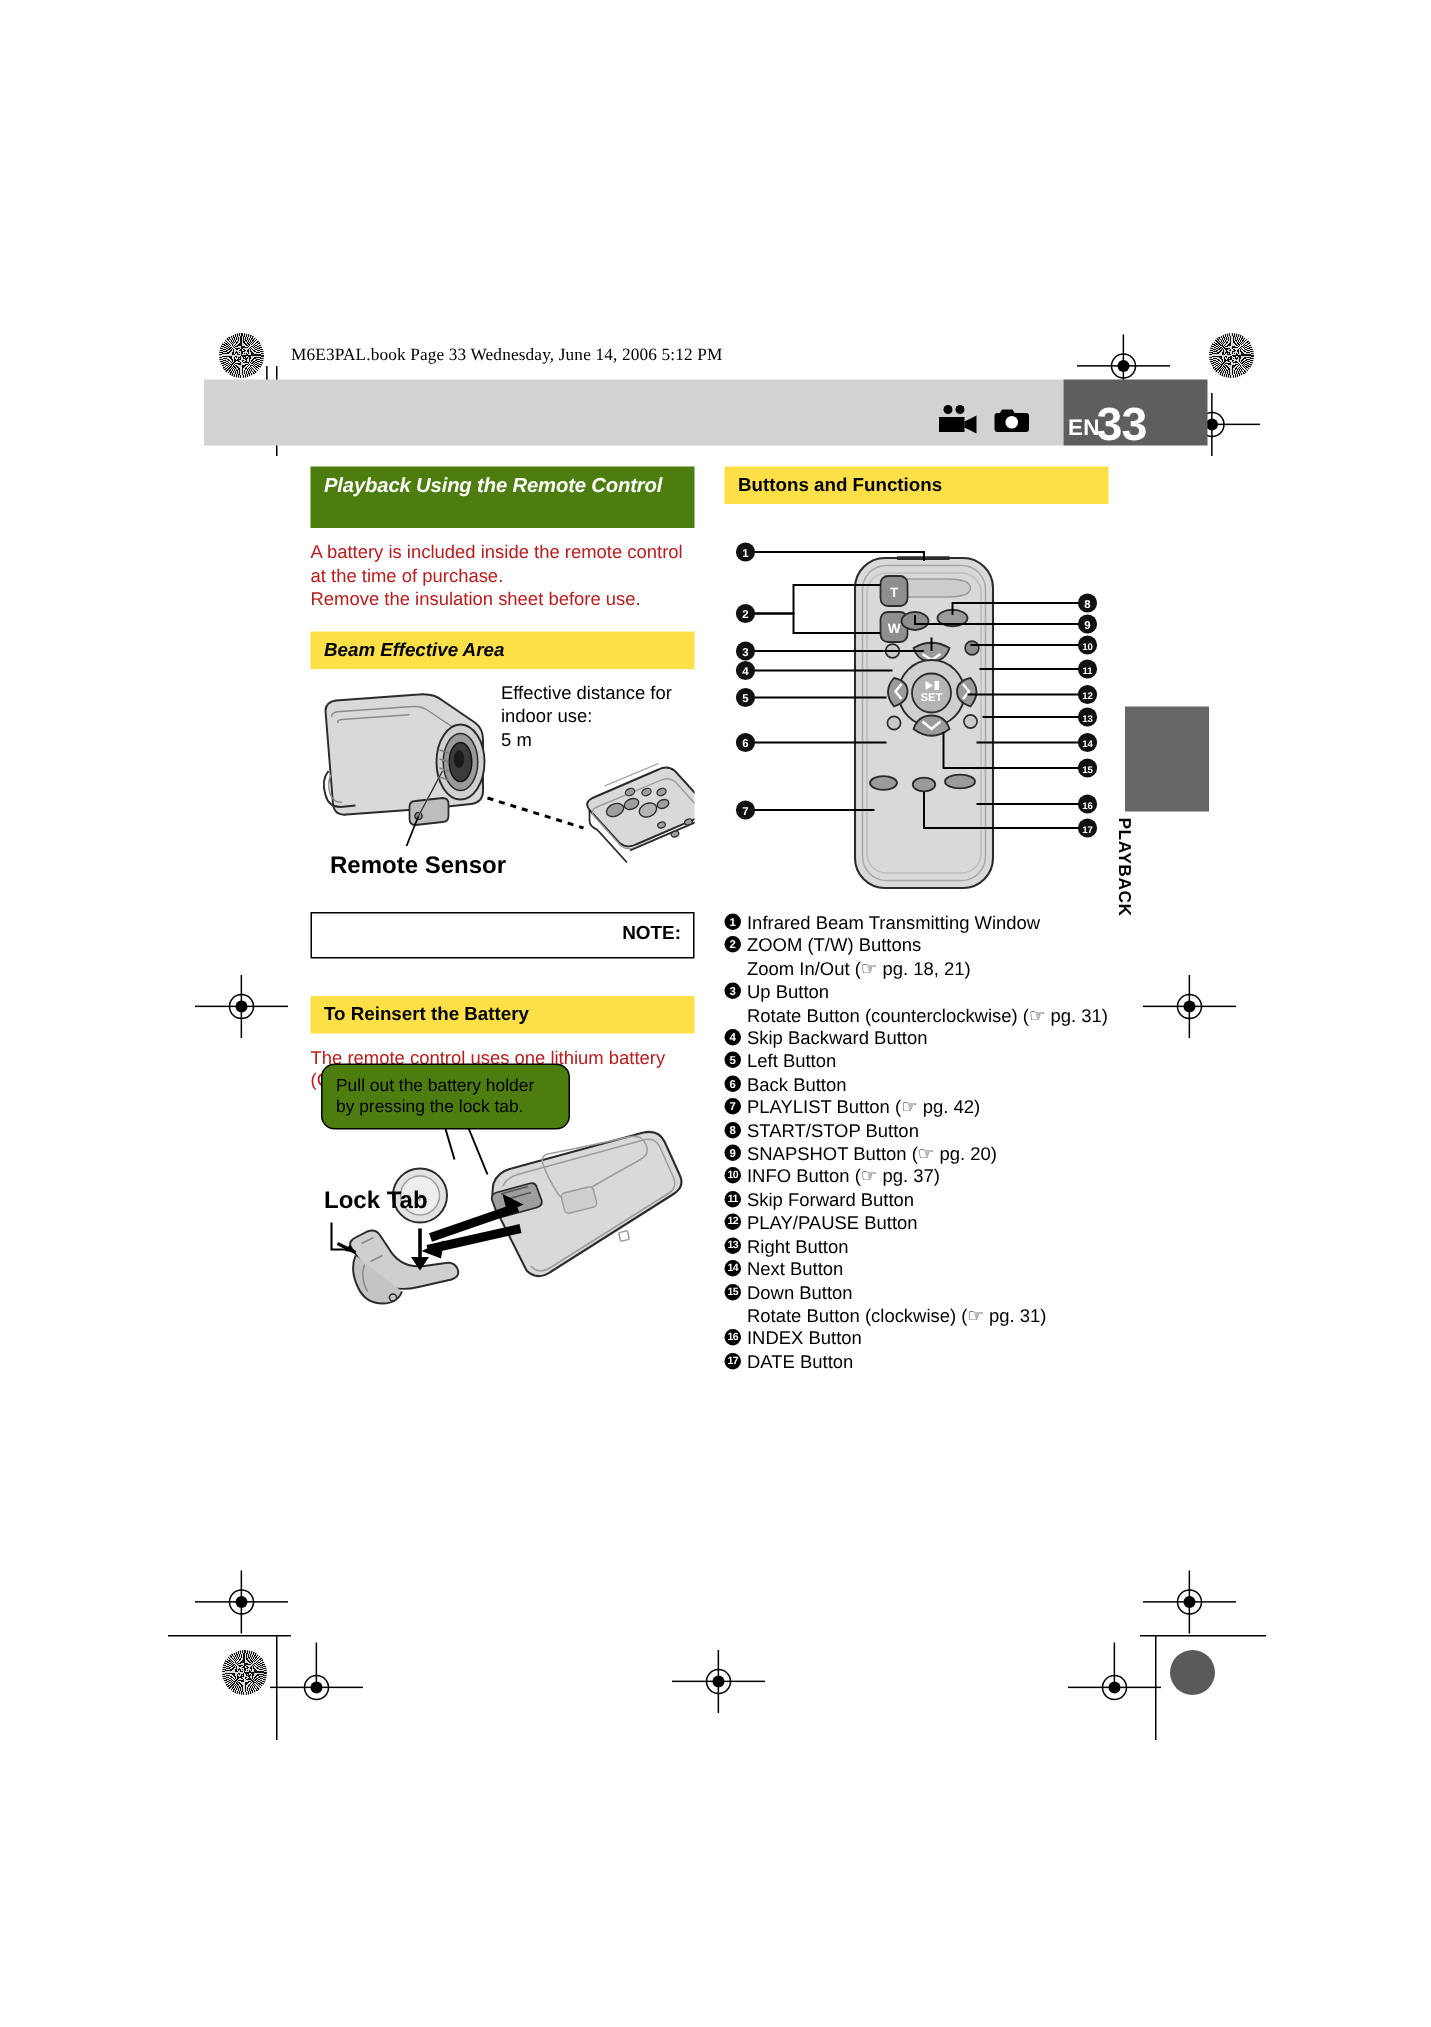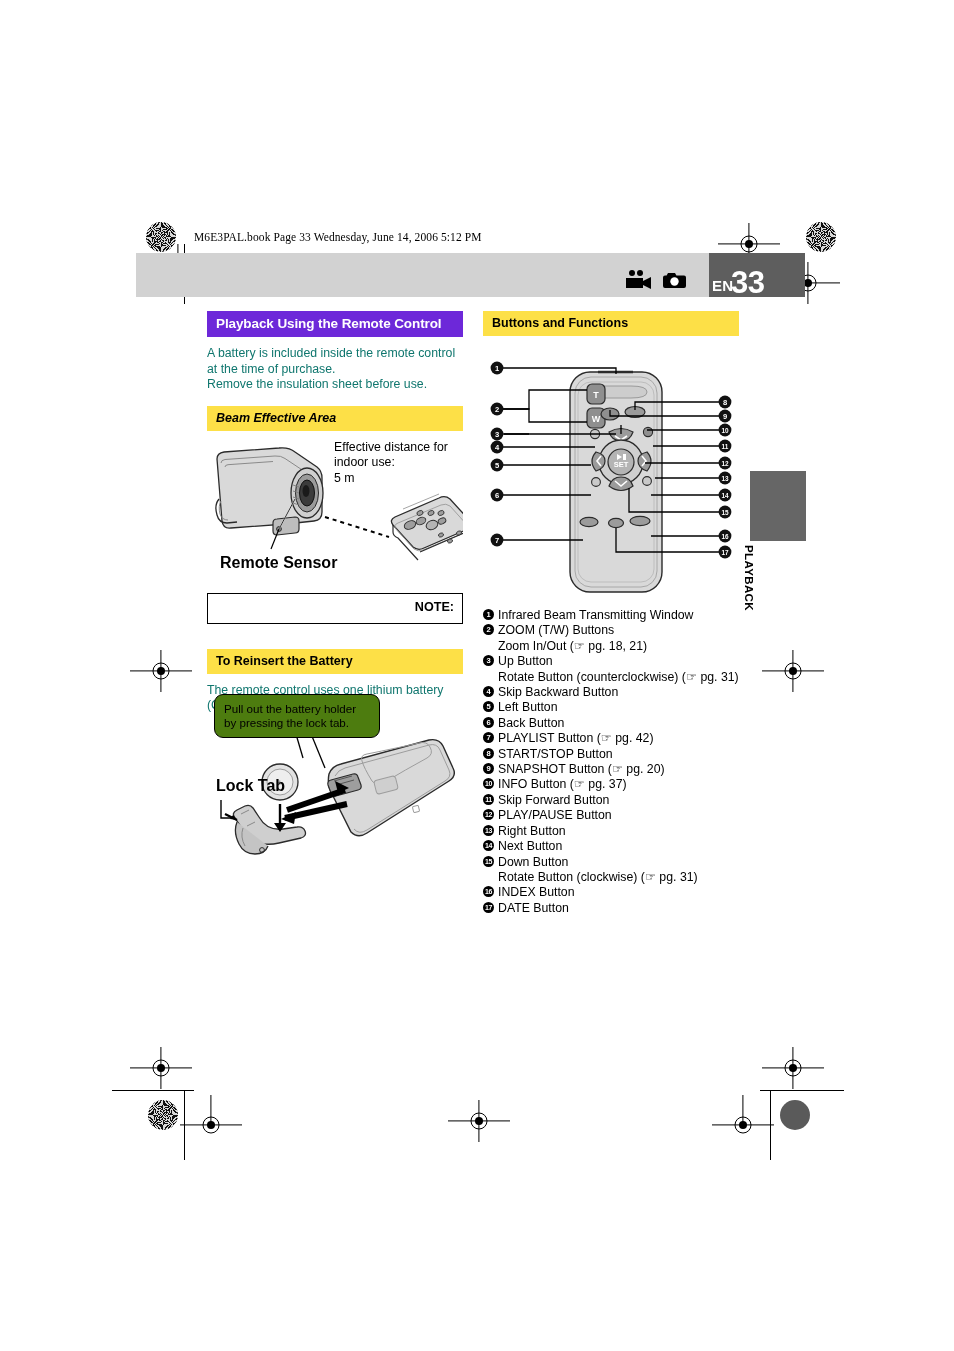--- a/index.html
+++ b/index.html
@@ -42,27 +42,27 @@
   
   .sidetab{position:absolute;left:750px;top:471px;width:56px;height:70px;background:#666666;}
   .sidelabel{position:absolute;left:741px;top:545px;width:70px;height:80px;}
   .sidelabel span{position:absolute;left:0;top:0;transform-origin:left top;transform:rotate(90deg) translate(0,-14px);
     font-size:11.5px;font-weight:bold;letter-spacing:.4px;white-space:nowrap;}
 
   
   .col-l{position:absolute;left:207px;top:311px;width:256px;}
   .col-r{position:absolute;left:483px;top:311px;width:256px;}
 
-  .title-black{background:#6d28d9;color:#fff;font-size:13.5px;font-weight:bold;
-    padding:5px 9px 6px 9px;letter-spacing:-.1px;}
+  .title-black{background:#4d7c0f;color:#fff;font-size:13.5px;font-weight:bold;
+    padding:5px 9px 21px 9px;letter-spacing:-.1px;font-style:italic;}
   .sub-gray{background:#fde047;color:#000;font-size:12.5px;font-weight:bold;
     padding:5px 9px 6px 9px;}
   .sub-gray.r{width:238px;}
 
-  p.body{font-size:12.3px;line-height:15.6px;margin:9px 0 0 0;color:#0f766e;}
+  p.body{font-size:12.3px;line-height:15.6px;margin:9px 0 0 0;color:#b91c1c;}
 
   .note{border:1.4px solid #000;padding:6px 8px 8px 8px;margin-top:13px;}
   .note .nt{font-size:12.6px;font-weight:bold;margin:0 0 1px 0;text-align:right;}
   .note .nb{font-size:11.6px;line-height:14.3px;margin:0;}
 
   
   ol.fn{list-style:none;margin:10px 0 0 0;padding:0;}
   ol.fn li{font-size:12.3px;line-height:15.4px;padding-left:15px;position:relative;color:#000;}
   ol.fn li .num{position:absolute;left:0;top:1px;width:11px;height:11px;border-radius:50%;
     background:#000;color:#fff;font-size:7.6px;font-weight:bold;line-height:11px;text-align:center;}

